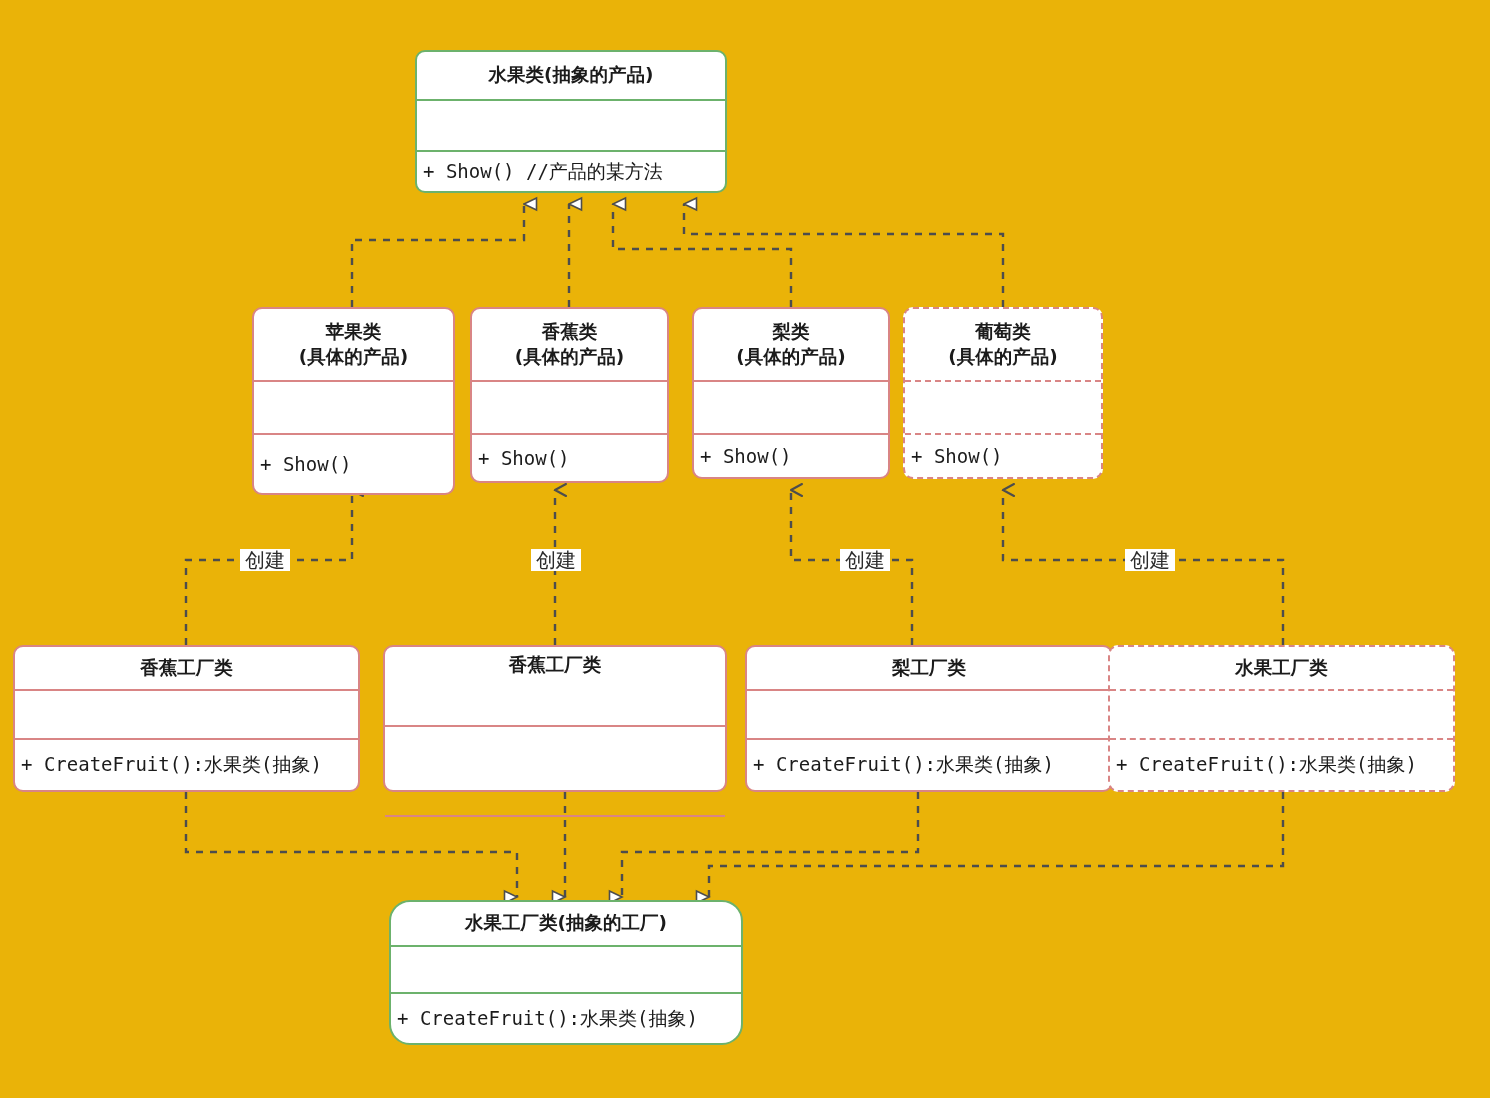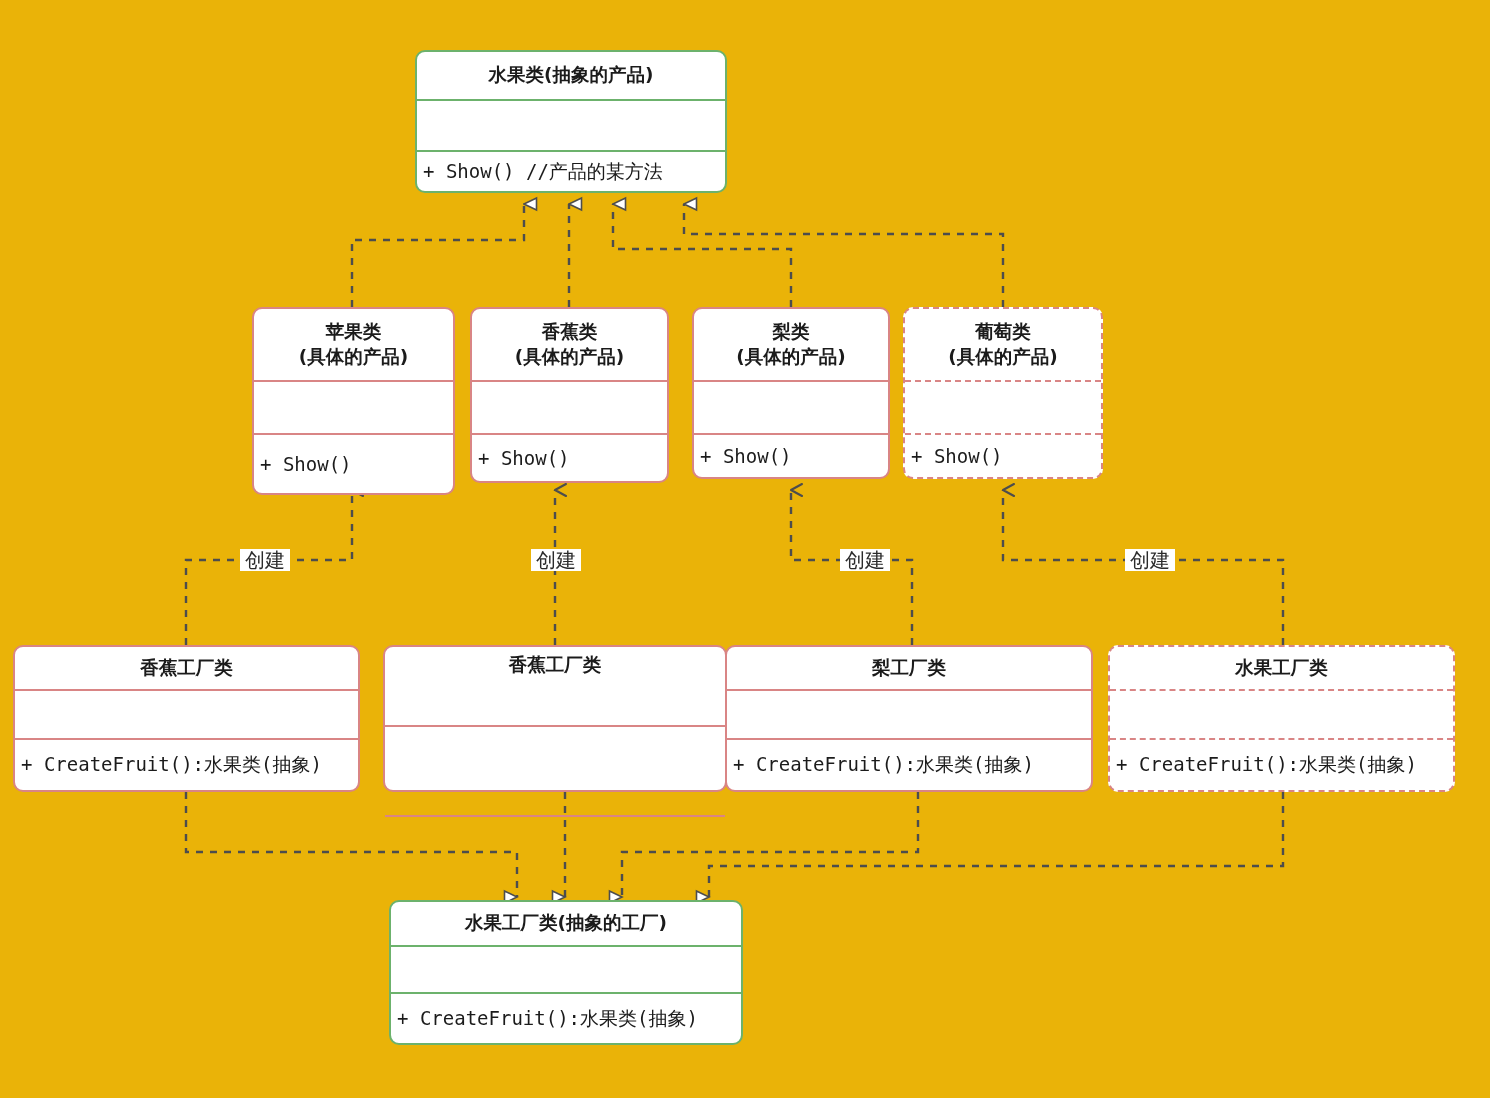--- a/index.html
+++ b/index.html
@@ -175,31 +175,31 @@
     <div class="cls-attrs sep-red" style="height:49px;"></div>
     <div class="cls-ops sep-red" style="flex:1 1 auto;">+ CreateFruit():水果类(抽象)</div>
   </div>
 
   <div class="uml-class solid-red" style="left:383px; top:645px; width:344px; height:147px;gap:41px;">
     <div class="cls-title" style="height:42px;">香蕉工厂类</div>
     <div class="cls-attrs sep-red" style="height:49px;"></div>
     <div class="cls-ops sep-red" style="flex:1 1 auto;">+ CreateFruit():水果类(抽象)</div>
   </div>
 
-  <div class="uml-class solid-red" style="left:725px; top:645px; width:368px; height:147px;">
+  <div class="uml-class solid-red" style="left:745px; top:645px; width:368px; height:147px;">
     <div class="cls-title" style="height:42px;">梨工厂类</div>
     <div class="cls-attrs sep-red" style="height:49px;"></div>
     <div class="cls-ops sep-red" style="flex:1 1 auto;">+ CreateFruit():水果类(抽象)</div>
   </div>
 
   <div class="uml-class dashed-red" style="left:1108px; top:645px; width:347px; height:147px;">
     <div class="cls-title" style="height:42px;">水果工厂类</div>
     <div class="cls-attrs sep-red-dashed" style="height:49px;"></div>
     <div class="cls-ops sep-red-dashed" style="flex:1 1 auto;">+ CreateFruit():水果类(抽象)</div>
   </div>
 
-  <div class="uml-class solid-green" style="left:389px; top:900px; width:354px; height:145px;">
+  <div class="uml-class solid-green" style="left:389px; top:900px; width:354px; height:145px;border-radius:21px;">
     <div class="cls-title" style="height:43px;">水果工厂类(抽象的工厂)</div>
     <div class="cls-attrs sep-green" style="height:47px;"></div>
     <div class="cls-ops sep-green" style="flex:1 1 auto;">+ CreateFruit():水果类(抽象)</div>
   </div>
 
 </div>
 
 </body></html>

